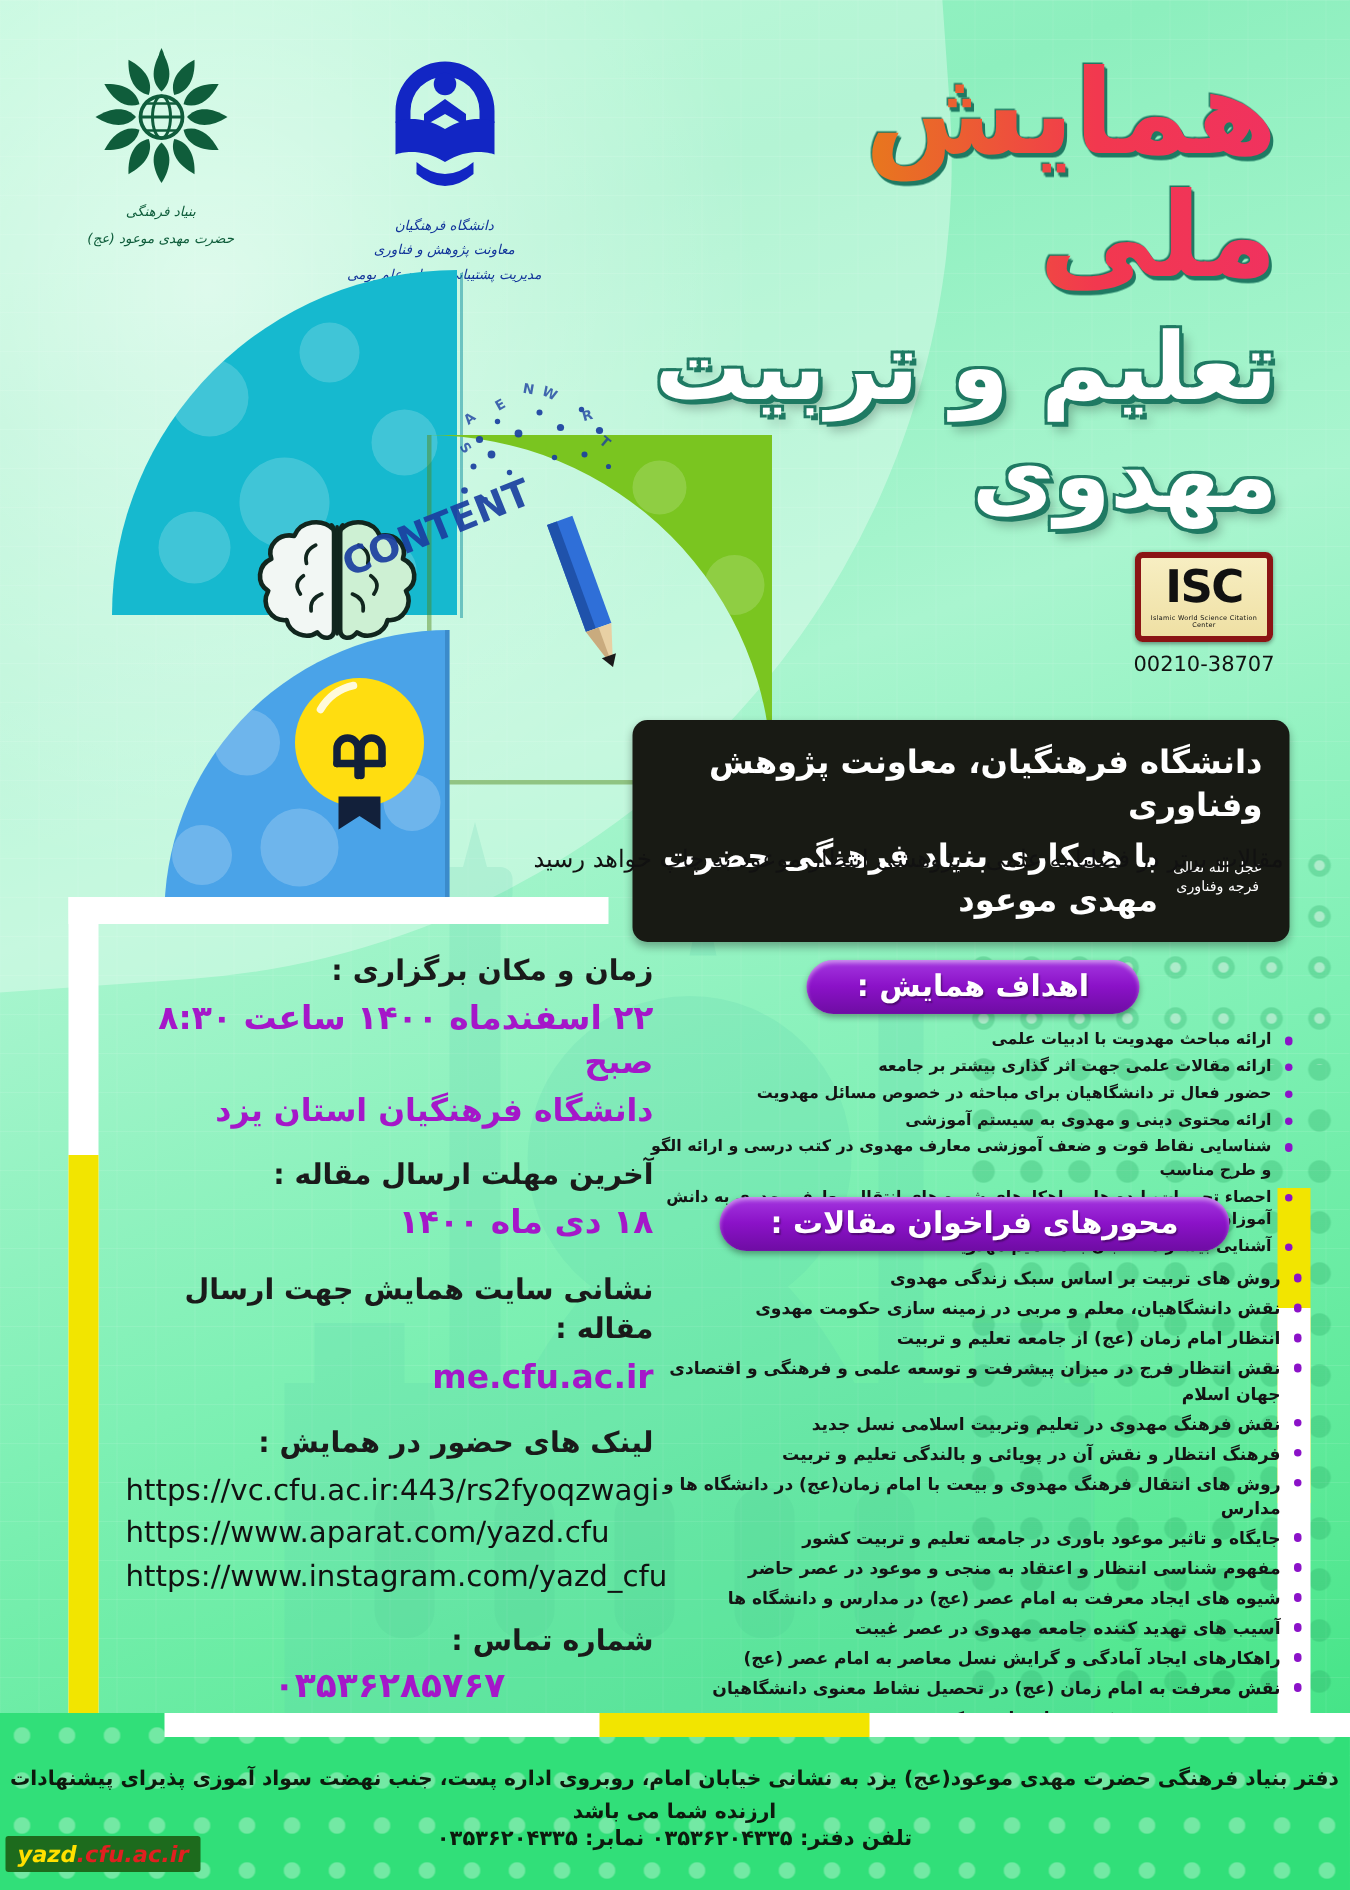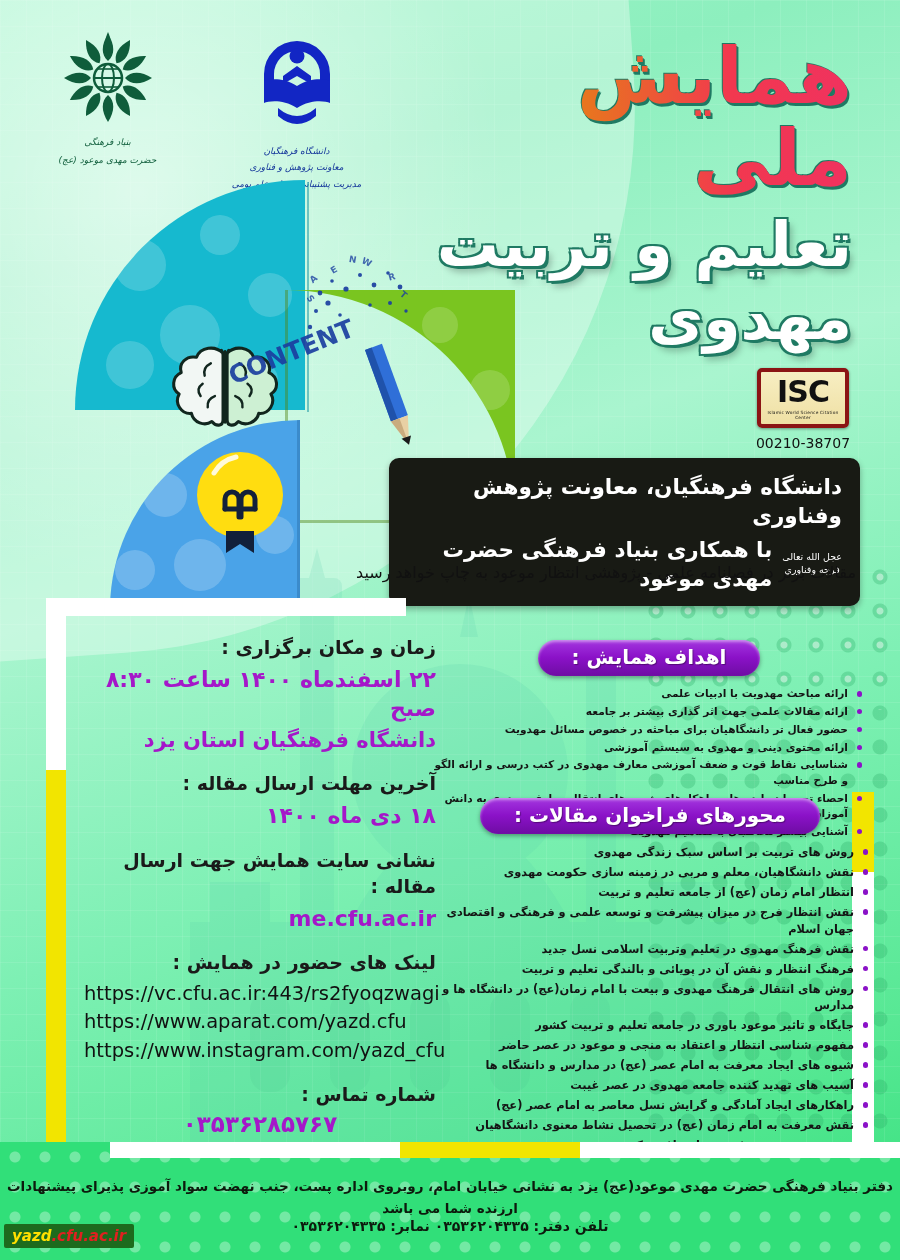--- a/index.html
+++ b/index.html
@@ -94,21 +94,21 @@
     background:linear-gradient(#f7eec2,#efe0a4);
     display:flex;flex-direction:column;align-items:center;justify-content:center;
     box-shadow:0 1px 3px rgba(0,0,0,.4);
   }
   .isc-txt{font-weight:bold;font-size:30px;color:#111;letter-spacing:-1px;line-height:1;}
   .isc-sub{font-size:4.3px;color:#111;letter-spacing:.2px;margin-top:3px;}
   .isc-code{font-size:14px;color:#111;margin-top:7px;direction:ltr;}
 
   
   .org{
-    position:absolute;top:458px;left:auto;right:40px;width:471px;
+    position:absolute;top:480px;left:auto;right:40px;width:438px;
     background:#181a14;border-radius:10px;padding:14px 18px 13px 18px;
     text-align:right;color:#fff;box-shadow:0 3px 6px rgba(0,0,0,.3);
   }
   .org-l1{font-size:21.5px;font-weight:bold;line-height:1.35;}
   .org-l2-row{display:flex;align-items:center;justify-content:flex-start;gap:10px;margin-top:5px;direction:rtl;}
   .org-l2{font-size:21.5px;font-weight:bold;line-height:1.35;}
   .org-ajal{font-size:9.5px;line-height:1.35;text-align:center;color:#fff;white-space:nowrap;}
   .org-note{
     position:absolute;top:563px;right:44px;width:520px;text-align:right;
     font-size:16px;color:#111;direction:rtl;

